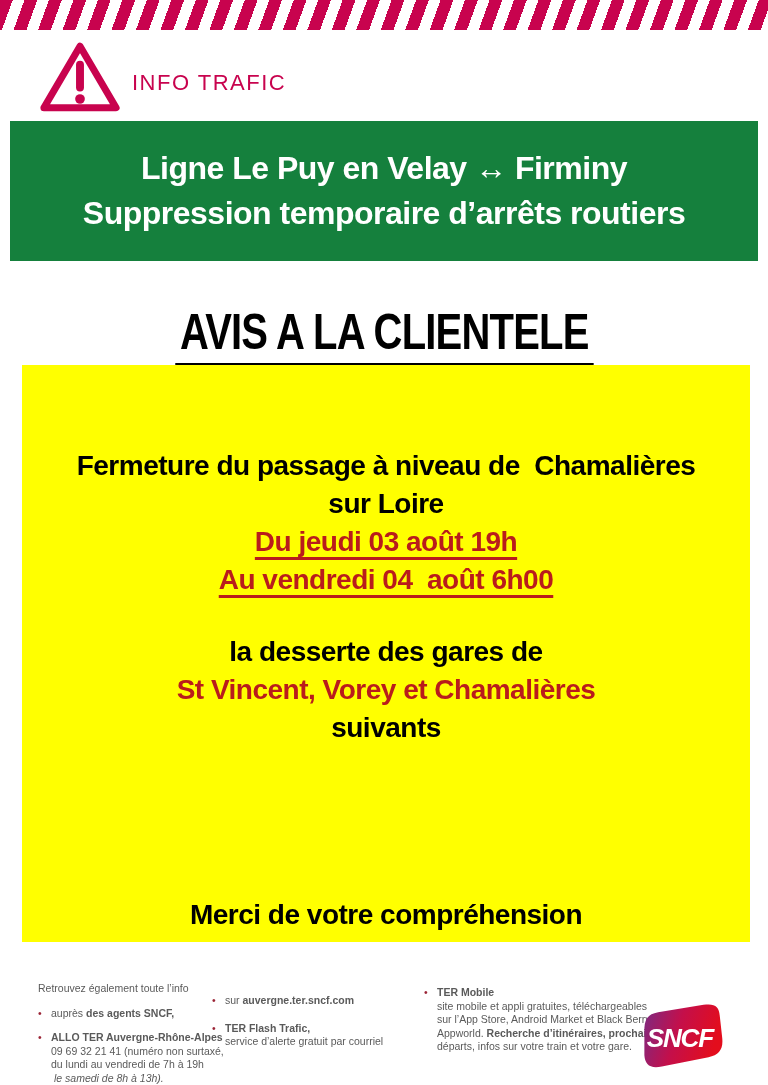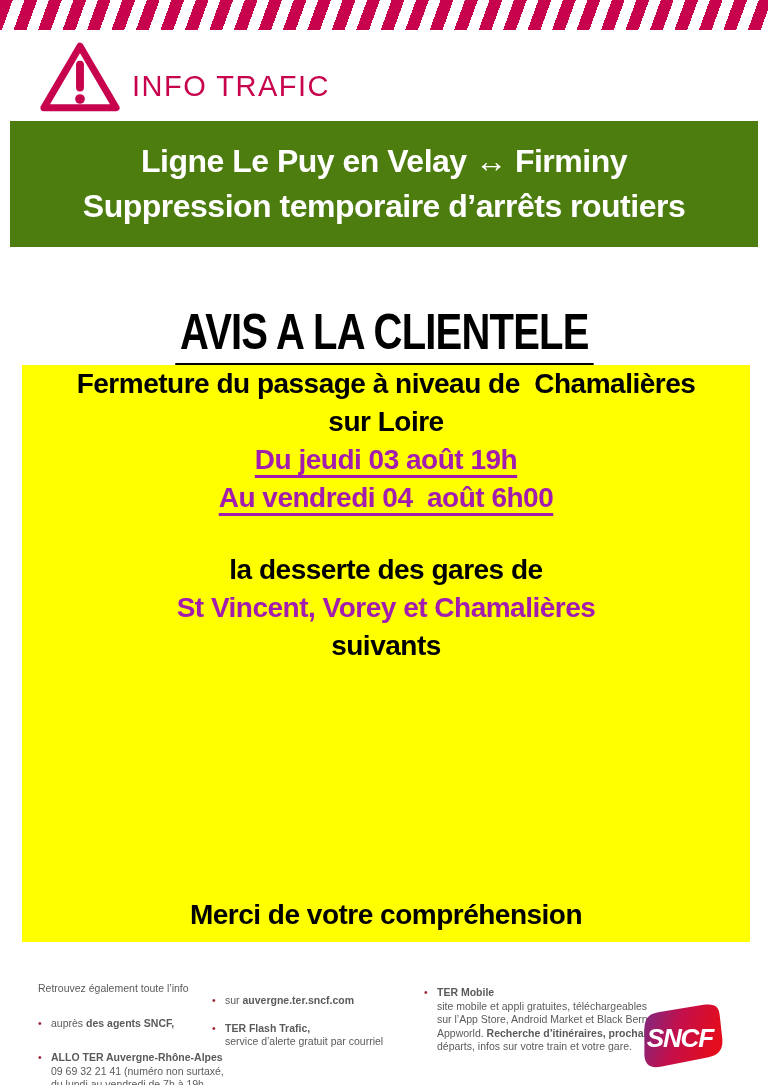--- a/index.html
+++ b/index.html
@@ -5,52 +5,52 @@
   html,body{margin:0;padding:0;background:#fff;}
   .page{position:relative;width:768px;height:1085px;background:#ffffff;overflow:hidden;
         font-family:"Liberation Sans",sans-serif;}
 
   
   .stripes{position:absolute;top:0;left:0;width:768px;height:30px;
            background:repeating-linear-gradient(110deg,#C8034E 0 12px,#ffffff 12px 23px);}
 
   
   .warn-svg{position:absolute;left:36px;top:38px;width:88px;height:78px;}
-  .info-trafic{position:absolute;left:132px;top:70px;font-size:29px;font-weight:400;
+  .info-trafic{position:absolute;left:132px;top:70px;font-size:22px;font-weight:400;
                letter-spacing:1.5px;color:#C8034E;}
 
   
-  .banner{position:absolute;left:10px;top:121px;width:748px;height:126px;background:#4d7c0f;
+  .banner{position:absolute;left:10px;top:121px;width:748px;height:140px;background:#15803d;
           display:flex;flex-direction:column;justify-content:center;align-items:center;
           color:#ffffff;font-weight:bold;font-size:32px;line-height:45px;letter-spacing:-0.5px;
           text-align:center;}
 
   
   .avis-wrap{position:absolute;top:303px;left:0;width:100%;text-align:center;}
   .avis{display:inline-block;font-size:50px;font-weight:bold;color:#000;
         transform:scaleX(0.8);letter-spacing:-1px;border-bottom:4px solid #000;
         padding:0 6px 2px 6px;}
 
   
   .yellow{position:absolute;left:22px;top:365px;width:728px;height:577px;background:#FFFF00;
           text-align:center;font-weight:bold;font-size:28px;line-height:38px;
           letter-spacing:-0.5px;color:#000;}
-  .yb-content{}
+  .yb-content{padding-top:82px;}
   .pre{white-space:pre-wrap;}
-  .red{color:#a21caf;}
+  .red{color:#b91c1c;}
   .ul{text-decoration:underline;text-decoration-thickness:3px;text-underline-offset:6px;}
   .gap34{margin-top:34px;}
   .merci{position:absolute;bottom:8px;left:0;width:100%;}
 
   
   .f-col{position:absolute;color:#5A5A5A;font-size:10.5px;line-height:13.5px;}
   .f-col1{left:38px;top:982px;width:172px;}
   .f-col2{left:212px;top:994px;width:196px;}
   .f-col3{left:424px;top:986px;width:222px;}
-  .f-item{position:relative;padding-left:13px;margin-top:21px;white-space:nowrap;}
+  .f-item{position:relative;padding-left:13px;margin-top:11px;white-space:nowrap;}
   .f-item::before{content:"\2022";position:absolute;left:0;top:0;color:#9B2335;}
   .b{font-weight:bold;}
   .f-line{white-space:nowrap;}
   .indent{padding-left:3px;font-style:italic;}
 
   .sncf-svg{position:absolute;left:631px;top:1003px;width:94px;height:66px;}
 </style>
 </head>
 <body>
 

